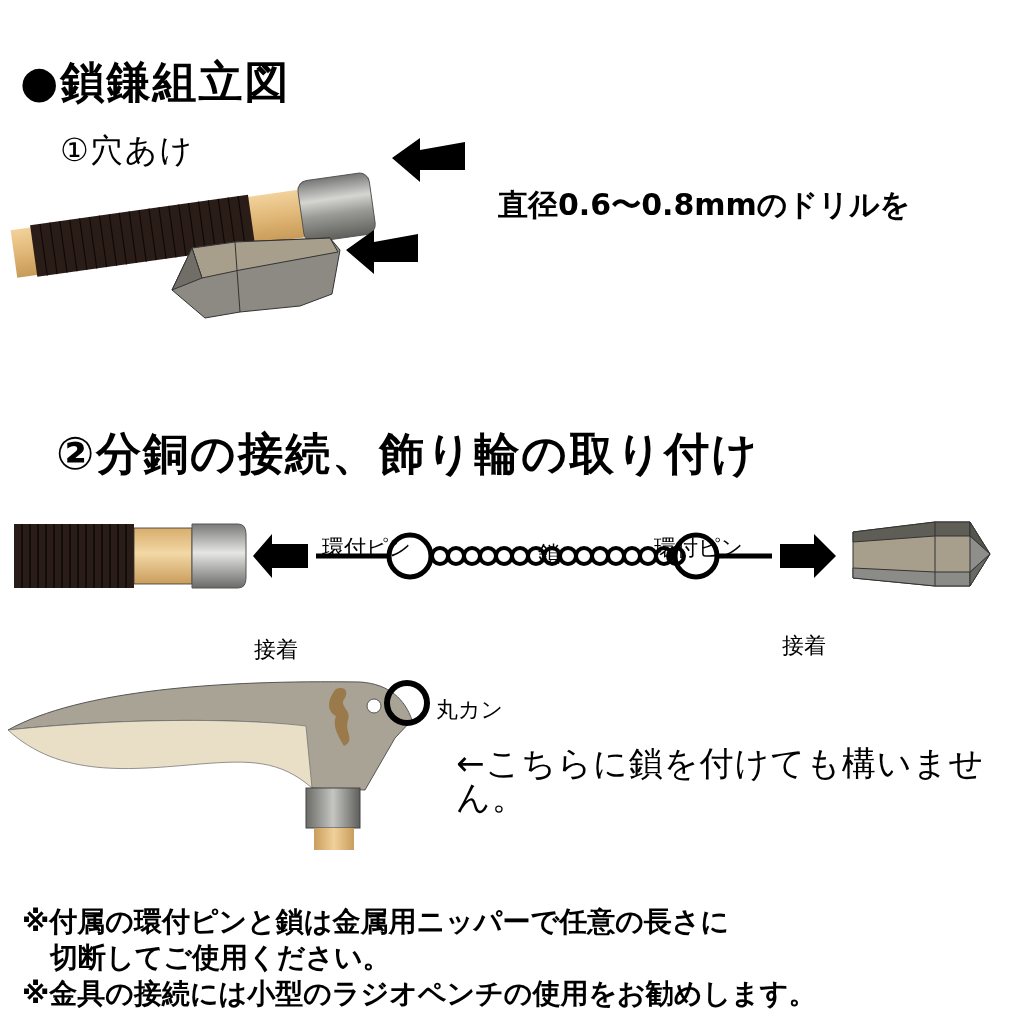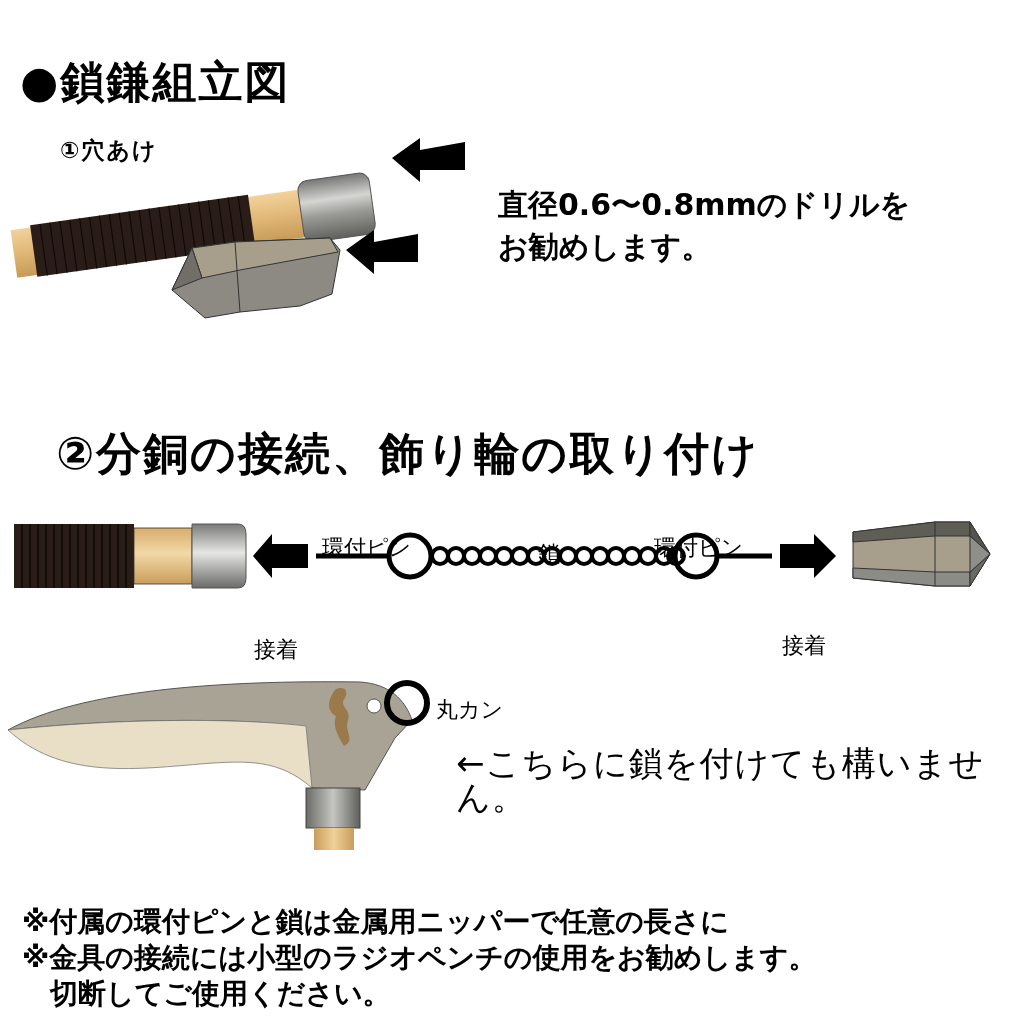--- a/index.html
+++ b/index.html
@@ -1,20 +1,20 @@
 <!DOCTYPE html>
 <html><head>
   <meta charset="utf-8">
   <style>
     html, body { margin: 0; padding: 0; background: #ffffff; }
     body { width: 1024px; height: 1024px; position: relative; overflow: hidden;
            font-family: "DejaVu Sans", "Liberation Sans", sans-serif; color: #000; }
     .abs { position: absolute; margin-top: 46px; }
     .title { left: 20px; top: 8px; font-size: 44px; font-weight: bold; letter-spacing: 2px; line-height: 56px; }
-    .h2 { font-size: 23px; line-height: 44px; letter-spacing: 2px; font-weight: bold; }
+    .h2 { font-size: 32px; line-height: 44px; letter-spacing: 2px; }
     .step1 { left: 60px; top: 82px; }
     .step2 { left: 56px; top: 386px; font-weight: bold; font-size: 45px; }
     .desc { left: 498px; top: 138px; font-size: 30px; font-weight: bold; line-height: 42px; }
     .label { font-size: 22px; line-height: 28px; }
     .note-line { font-size: 28px; font-weight: bold; line-height: 36px; white-space: pre; }
     .notes { left: 22px; top: 858px; }
     .optional { left: 456px; top: 700px; font-size: 34px; line-height: 34px; letter-spacing: 1px; }
     svg { position: absolute; overflow: visible; }
   </style>
 </head>
@@ -74,21 +74,20 @@
     <polygon points="172,170 192,128 202,158" fill="#706e66" stroke="#333" stroke-width="1"></polygon>
     <line x1="235" y1="122" x2="240" y2="192" stroke="#333" stroke-width="1"></line>
   </g>
 
   <polygon points="392,38 420,18 420,30 465,22 465,50 420,50 420,62" fill="#000"></polygon>
   <polygon points="346,130 374,110 374,122 418,114 418,142 374,142 374,154" fill="#000"></polygon>
 </svg>
 
 <div class="abs desc">
   <div>直径0.6〜0.8mmのドリルを</div>
-  <div>お勧めします。</div>
 </div>
 
 <div class="abs h2 step2">②分銅の接続、飾り輪の取り付け</div>
 
 <div class="abs label" style="left:322px;top:488px;">環付ピン</div>
 <div class="abs label" style="left:538px;top:494px;">鎖</div>
 <div class="abs label" style="left:654px;top:488px;">環付ピン</div>
 <div class="abs label" style="left:254px;top:590px;">接着</div>
 <div class="abs label" style="left:782px;top:586px;">接着</div>
 
@@ -186,15 +185,15 @@
   <circle cx="407" cy="43" r="20" fill="none" stroke="#000" stroke-width="6"></circle>
   <rect x="306" y="128" width="54" height="40" fill="url(#collarG)" stroke="#444" stroke-width="1"></rect>
   <rect x="314" y="168" width="40" height="22" fill="url(#shaftG)"></rect>
 </svg>
 
 <div class="abs label" style="left:436px;top:650px;">丸カン</div>
 <div class="abs optional">←こちらに鎖を付けても構いません。</div>
 
 <div class="abs notes">
   <div class="note-line">※付属の環付ピンと鎖は金属用ニッパーで任意の長さに</div>
+  <div class="note-line">　切断してご使用ください。</div>
   <div class="note-line">※金具の接続には小型のラジオペンチの使用をお勧めします。</div>
-  <div class="note-line">　切断してご使用ください。</div>
 </div>
 
 </body></html>

